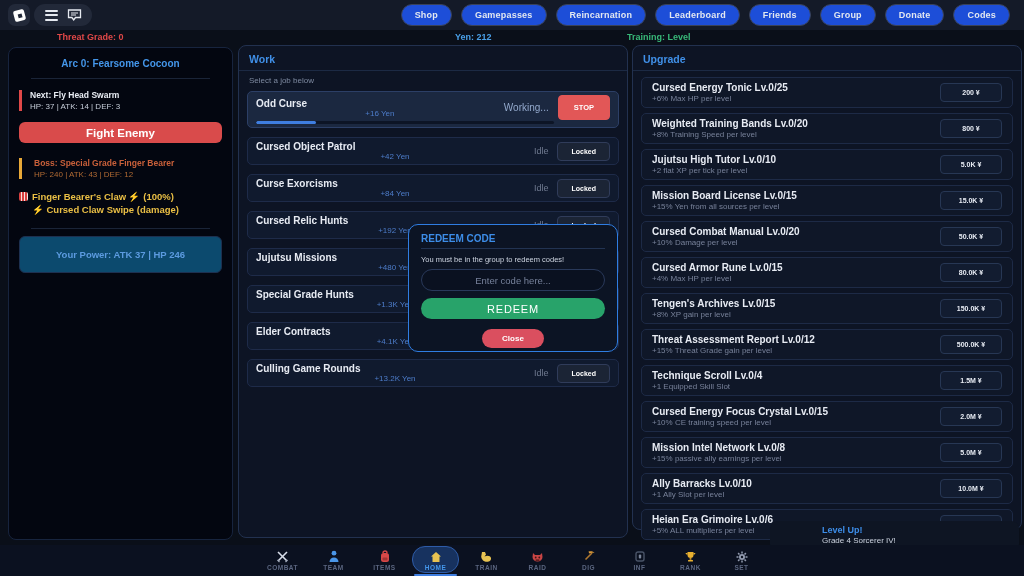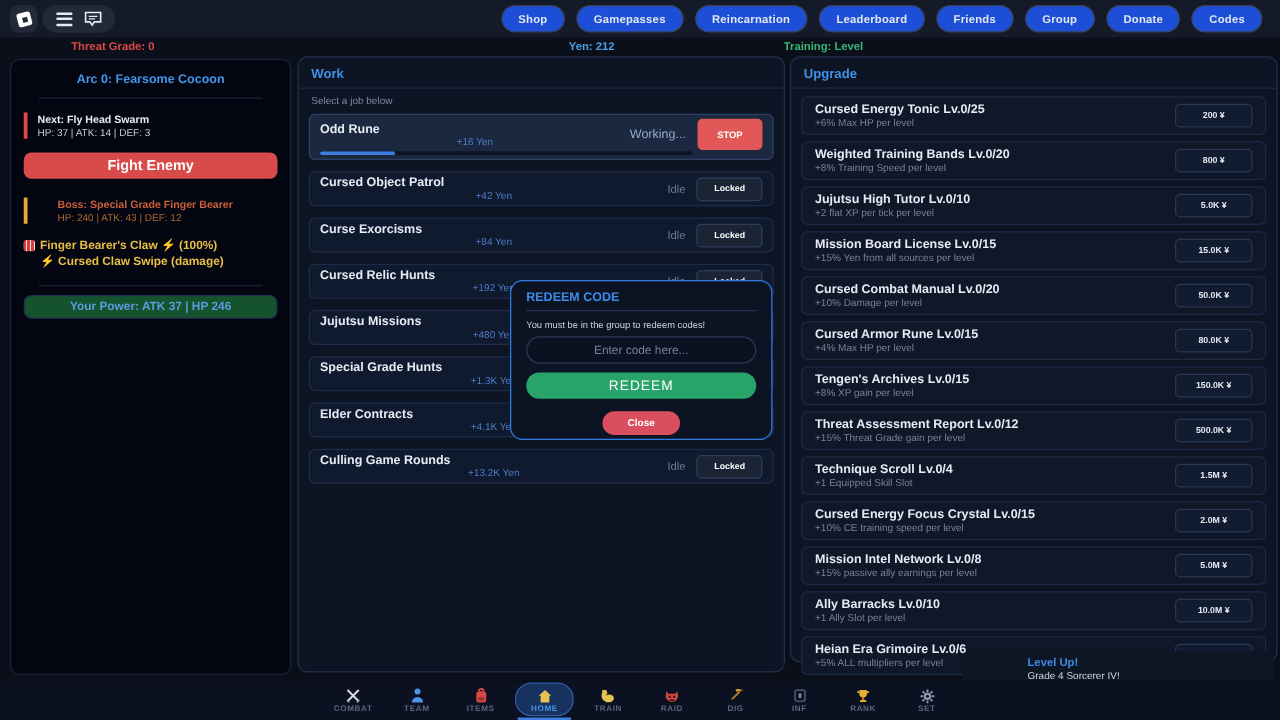--- a/index.html
+++ b/index.html
@@ -29,28 +29,28 @@
   .panel-mid { left:238px; top:45px; width:390px; height:493px; background:#0d1424; border:1px solid #22314f; }
   .panel-right { left:632px; top:45px; width:390px; height:485px; background:#0d1424; border:1px solid #22314f; }
 
   
   .arc-title { margin-top:10px; text-align:center; color:#4496ea; font-size:10px; font-weight:bold; }
   .lp-divider { width:80%; height:1px; background:#1a2438; margin:9px auto 0; }
   .enemy-box { margin:11px 10px 0; border-left:3px solid #e04848; padding-left:8px; }
   .enemy-name { color:#e9edf4; font-size:8.5px; font-weight:bold; }
   .enemy-stats { color:#c6cdd9; font-size:8px; margin-top:2px; }
   .fight-btn { margin:11px 10px 0; height:21px; background:#d94b4b; border-radius:6px; display:flex; align-items:center; justify-content:center; color:#fff; font-size:11.5px; font-weight:bold; cursor:pointer; }
-  .boss-box { margin:15px 10px 11px; border-left:3px solid #e8a838; padding-left:24px; }
+  .boss-box { margin:15px 10px 11px; border-left:3px solid #e8a838; padding-left:12px; }
   .boss-name { color:#c9603a; font-size:8.5px; font-weight:bold; }
   .boss-stats { color:#b06a33; font-size:8px; margin-top:2px; }
   .skills { margin:11px 0 0 10px; color:#eabf45; font-size:9.5px; font-weight:bold; line-height:13px; }
   .skill-row { display:flex; align-items:center; gap:4px; }
   .skill-row.indent { margin-left:13px; }
   .claw-badge { display:inline-block; width:9px; height:9px; border-radius:2px; background:repeating-linear-gradient(90deg,#d84040 0 2px,#f6e3e0 2px 3px); flex:0 0 auto; }
-  .power-box { margin:7px 10px 0; height:19px; background:#14532d; border:1px solid #1d3050; border-radius:6px; display:flex; align-items:center; justify-content:center; color:#5c9be0; font-size:9.5px; font-weight:bold; }
+  .power-box { margin:7px 10px 0; height:37px; background:#0c4a6e; border:1px solid #1d3050; border-radius:6px; display:flex; align-items:center; justify-content:center; color:#5c9be0; font-size:9.5px; font-weight:bold; }
   .lp-divider2 { width:80%; height:1px; background:#1a2438; margin:12px auto 0; }
 
   
   .sec-head { padding:7px 10px 5px; color:#4090e8; font-size:10.5px; font-weight:bold; border-bottom:1px solid #1c2a44; }
 
   
   .work-sub { padding:5px 10px 2px; color:#7e8aa0; font-size:8px; }
   .job-list { padding:4px 8px; display:flex; flex-direction:column; gap:9px; }
   .job-row { position:relative; min-height:25px; background:#101a2e; border:1px solid #1e2b49; border-radius:5px; padding:3px 8px; display:flex; align-items:center; cursor:pointer; }
   .job-row.active { min-height:33px; background:#1b2840; border-color:#2c3f66; padding-bottom:7px; }
@@ -159,21 +159,21 @@
   <div class="power-box">Your Power: ATK 37 | HP 246</div>
 </div>
 
 <div class="panel panel-mid">
   <div class="sec-head">Work</div>
   <div class="work-sub">Select a job below</div>
   <div class="job-list">
 
   <div class="job-row active">
         <div class="job-info">
-          <div class="job-name">Odd Rune</div>
+          <div class="job-name">Odd Curse</div>
           <div class="job-pay">+16 Yen</div>
         </div>
         <div class="job-status">Working...</div>
         <div class="job-chip">STOP</div>
         <div class="progress">
           <div class="progress-fill" style="width: 20%;"></div>
         </div>
       </div>
       <div class="job-row">
         <div class="job-info">

